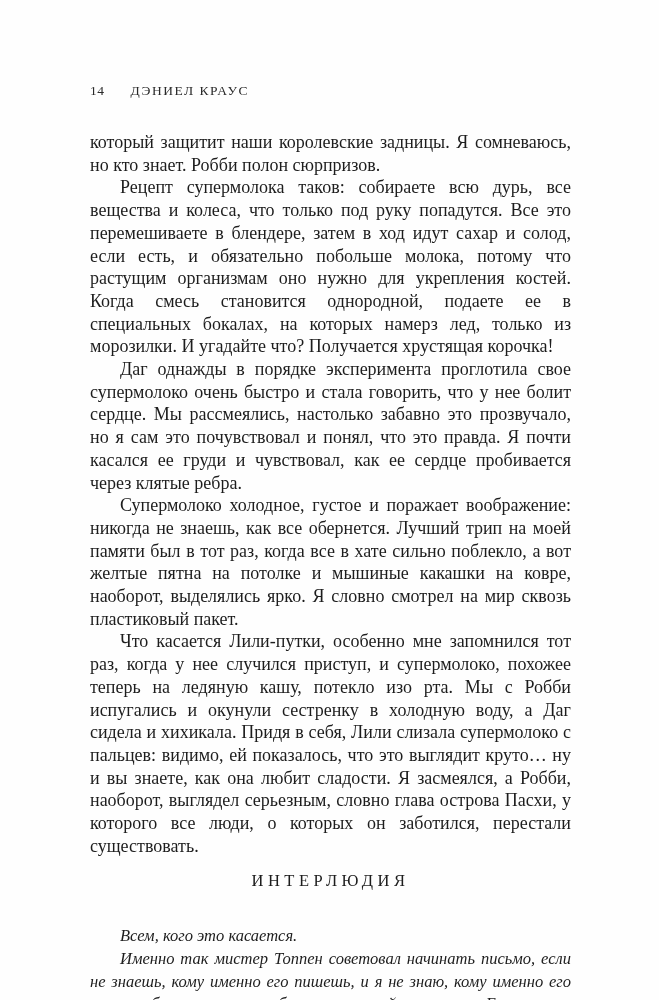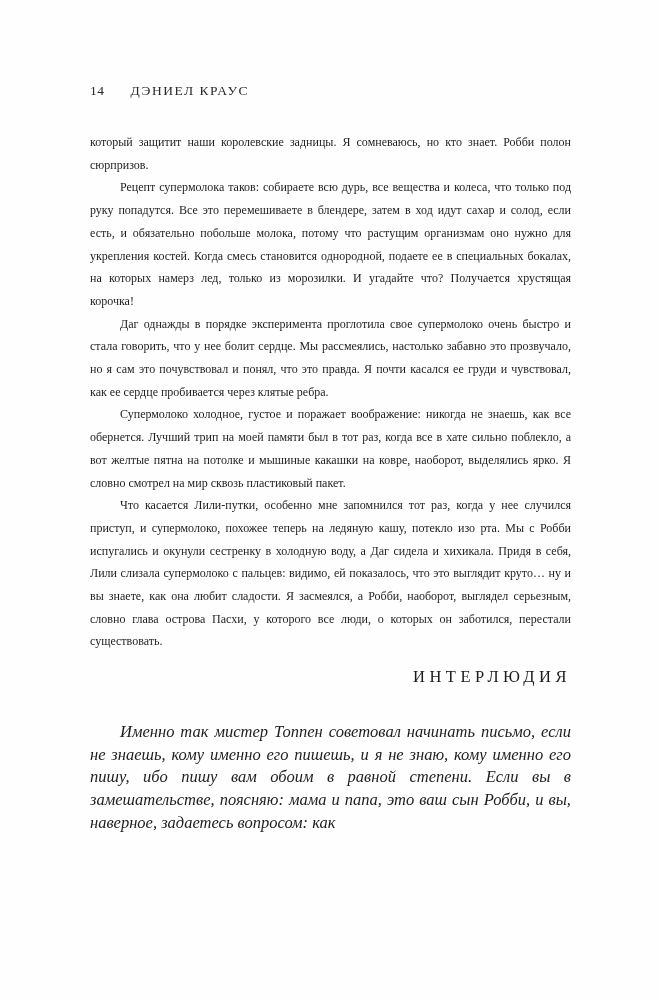--- a/index.html
+++ b/index.html
@@ -31,31 +31,31 @@
     letter-spacing: 1.5px;
     color: #2a2a2a;
     margin-bottom: 32px;
   }
   .running-head .pagenum {
     margin-right: 26px;
     letter-spacing: 0.5px;
   }
   .bodytext p {
     margin: 0;
-    font-size: 12px;
+    font-size: 18px;
     line-height: 22.7px;
     text-align: justify;
     text-justify: inter-word;
   }
   .bodytext p.indent {
     text-indent: 30px;
   }
   .section-heading {
     margin-bottom: 34px;
-    text-align: right;
+    text-align: center;
     font-size: 16.5px;
     letter-spacing: 4.5px;
     color: #1d1d1d;
     font-weight: normal;
   }
   .interlude p {
     margin: 0;
     font-size: 16.5px;
     line-height: 22.7px;
     text-align: justify;
@@ -80,17 +80,18 @@
       <p>который защитит наши королевские задницы. Я сомневаюсь, но кто знает. Робби полон сюрпризов.</p>
       <p class="indent">Рецепт супермолока таков: собираете всю дурь, все вещества и колеса, что только под руку попадутся. Все это перемешиваете в блендере, затем в ход идут сахар и солод, если есть, и обязательно побольше молока, потому что растущим организмам оно нужно для укрепления костей. Когда смесь становится однородной, подаете ее в специальных бокалах, на которых намерз лед, только из морозилки. И угадайте что? Получается хрустящая корочка!</p>
       <p class="indent">Даг однажды в порядке эксперимента проглотила свое супермолоко очень быстро и стала говорить, что у нее болит сердце. Мы рассмеялись, настолько забавно это прозвучало, но я сам это почувствовал и понял, что это правда. Я почти касался ее груди и чувствовал, как ее сердце пробивается через клятые ребра.</p>
       <p class="indent">Супермолоко холодное, густое и поражает воображение: никогда не знаешь, как все обернется. Лучший трип на моей памяти был в тот раз, когда все в хате сильно поблекло, а вот желтые пятна на потолке и мышиные какашки на ковре, наоборот, выделялись ярко. Я словно смотрел на мир сквозь пластиковый пакет.</p>
       <p class="indent">Что касается Лили-путки, особенно мне запомнился тот раз, когда у нее случился приступ, и супермолоко, похожее теперь на ледяную кашу, потекло изо рта. Мы с Робби испугались и окунули сестренку в холодную воду, а Даг сидела и хихикала. Придя в себя, Лили слизала супермолоко с пальцев: видимо, ей показалось, что это выглядит круто… ну и вы знаете, как она любит сладости. Я засмеялся, а Робби, наоборот, выглядел серьезным, словно глава острова Пасхи, у которого все люди, о которых он заботился, перестали существовать.</p>
     </div>
 
     <h2 class="section-heading">ИНТЕРЛЮДИЯ</h2>
 
     <div class="interlude">
+      <p class="indent">Всем, кого это касается.</p>
       <p class="indent">Именно так мистер Топпен советовал начинать письмо, если не знаешь, кому именно его пишешь, и я не знаю, кому именно его пишу, ибо пишу вам обоим в равной степени. Если вы в замешательстве, поясняю: мама и папа, это ваш сын Робби, и вы, наверное, задаетесь вопросом: как</p>
     </div>
 
   </div>
 </div>
 
 </body></html>

